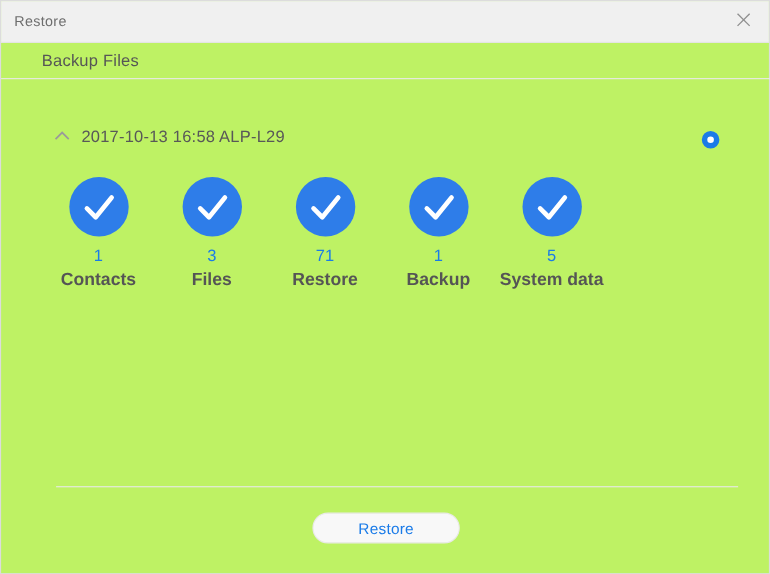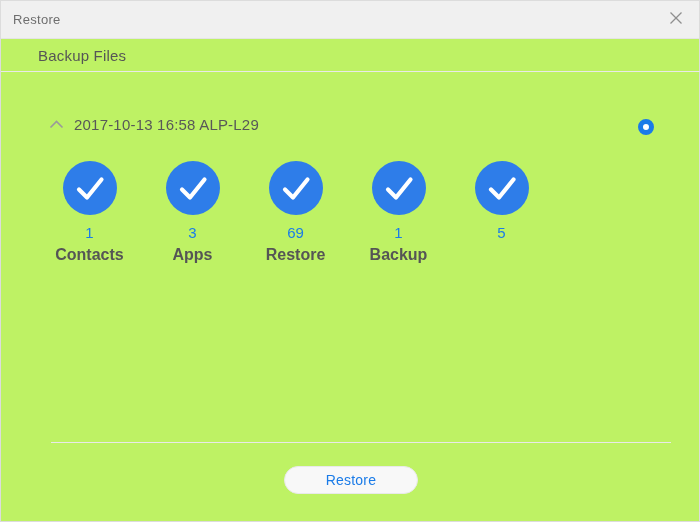--- a/index.html
+++ b/index.html
@@ -208,50 +208,51 @@
       <div class="item-label">Contacts</div>
     </div>
 
     <div class="backup-item">
       <div class="item-circle">
         <svg width="54" height="54" viewBox="0 0 54 54">
           <polyline points="16,28.5 24,36.5 38.5,18.5" fill="none" stroke="#ffffff" stroke-width="4.2" stroke-linecap="round" stroke-linejoin="round"></polyline>
         </svg>
       </div>
       <div class="item-count">3</div>
-      <div class="item-label">Apps</div>
-    </div>
-
-    <div class="backup-item">
-      <div class="item-circle">
-        <svg width="54" height="54" viewBox="0 0 54 54">
-          <polyline points="16,28.5 24,36.5 38.5,18.5" fill="none" stroke="#ffffff" stroke-width="4.2" stroke-linecap="round" stroke-linejoin="round"></polyline>
-        </svg>
-      </div>
-      <div class="item-count">69</div>
+      <div class="item-label">Files</div>
+    </div>
+
+    <div class="backup-item">
+      <div class="item-circle">
+        <svg width="54" height="54" viewBox="0 0 54 54">
+          <polyline points="16,28.5 24,36.5 38.5,18.5" fill="none" stroke="#ffffff" stroke-width="4.2" stroke-linecap="round" stroke-linejoin="round"></polyline>
+        </svg>
+      </div>
+      <div class="item-count">71</div>
       <div class="item-label">Restore</div>
     </div>
 
     <div class="backup-item">
       <div class="item-circle">
         <svg width="54" height="54" viewBox="0 0 54 54">
           <polyline points="16,28.5 24,36.5 38.5,18.5" fill="none" stroke="#ffffff" stroke-width="4.2" stroke-linecap="round" stroke-linejoin="round"></polyline>
         </svg>
       </div>
       <div class="item-count">1</div>
       <div class="item-label">Backup</div>
     </div>
 
     <div class="backup-item">
       <div class="item-circle">
         <svg width="54" height="54" viewBox="0 0 54 54">
           <polyline points="16,28.5 24,36.5 38.5,18.5" fill="none" stroke="#ffffff" stroke-width="4.2" stroke-linecap="round" stroke-linejoin="round"></polyline>
         </svg>
       </div>
       <div class="item-count">5</div>
+      <div class="item-label">System data</div>
     </div>
 
   </div>
 
   <div class="divider-bottom"></div>
   <button class="restore-btn">Restore</button>
 
 </div>
 
 </body></html>

